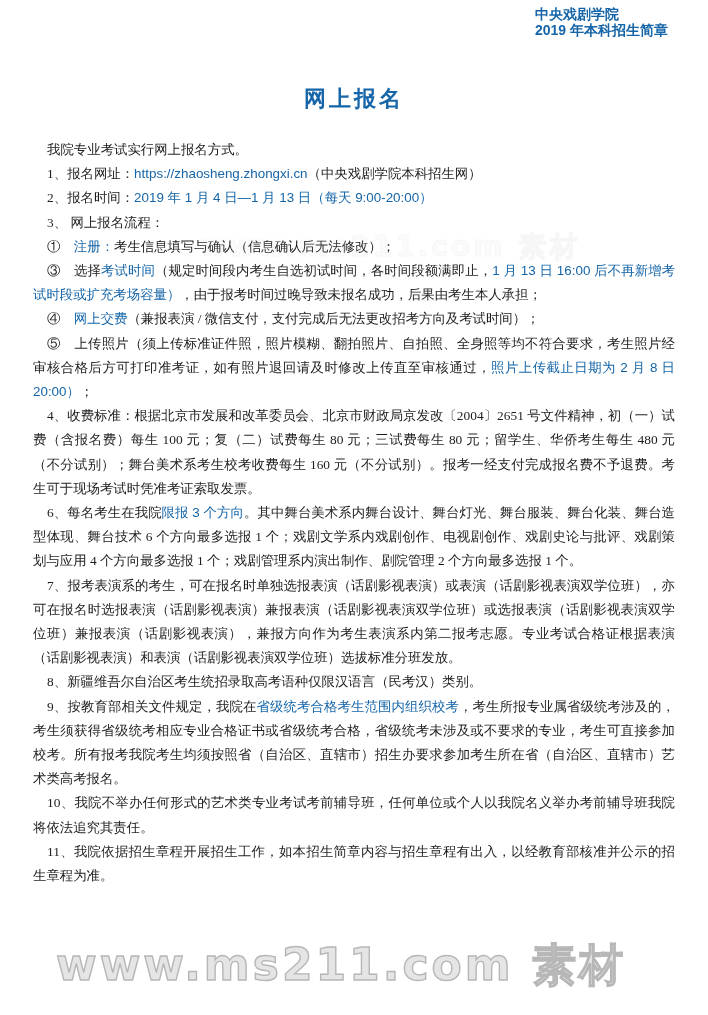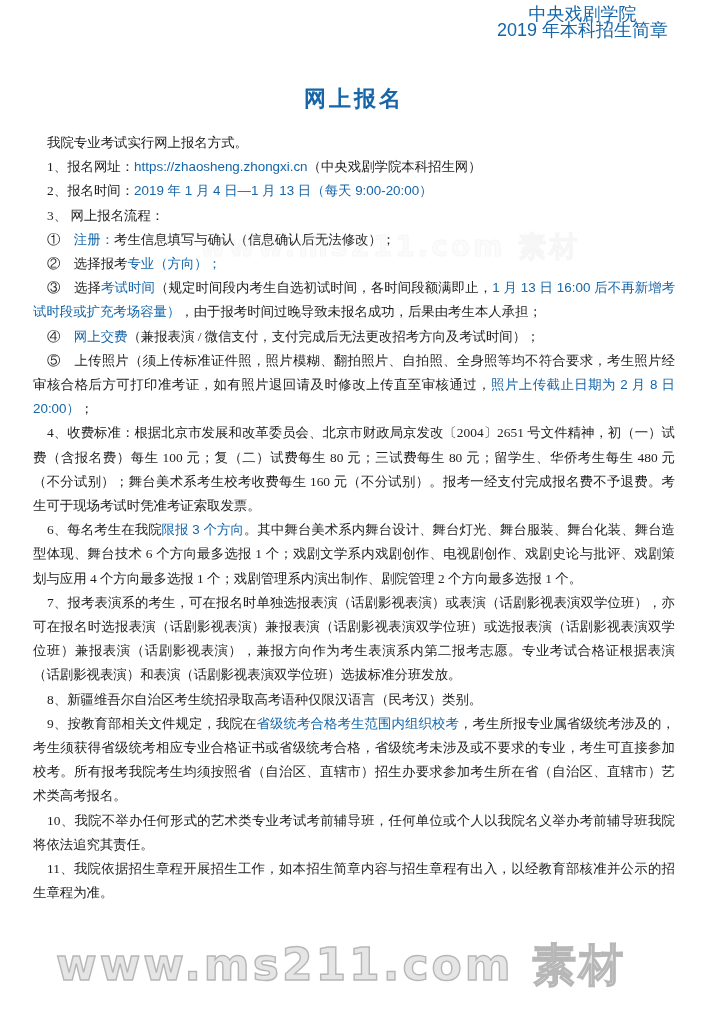--- a/index.html
+++ b/index.html
@@ -8,36 +8,36 @@
     position:relative;
     width:708px; height:1015px;
     margin:0 auto;
     background:#ffffff;
     overflow:hidden;
     font-family:"Liberation Serif","DejaVu Serif",serif;
     color:var(--ink);
   }
   .header {
     position:absolute; top:7px; right:40px;
-    text-align:center;
+    text-align:left;
     color:var(--accent);
     font-family:"Liberation Sans","DejaVu Sans",sans-serif;
-    font-weight:normal;
-    font-size:18px; line-height:15.5px;
+    font-weight:bold;
+    font-size:14px; line-height:15.5px;
   }
   .content { padding:0 33px; }
   h1.sec-title {
     margin:0; padding:0;
     text-align:center;
     color:var(--accent);
     font-size:22px; font-weight:bold;
     letter-spacing:3px;
     font-family:"Liberation Serif","DejaVu Serif",serif;
   }
-  h1.first  { margin-top:84px; margin-bottom:17px; }
+  h1.first  { margin-top:84px; margin-bottom:24px; }
   .para {
     margin:0;
     text-indent:1.05em;
     font-size:13.4px;
     line-height:24.2px;
     text-align:justify;
     color:var(--ink);
   }
   .run { color:inherit; }
   .hl {
@@ -70,21 +70,20 @@
 
   <div class="content">
     <h1 class="sec-title first">网上报名</h1>
 
     <div class="body-block">
         <p class="para"><span class="run">我院专业考试实行网上报名方式。</span></p>
         <p class="para"><span class="run">1、报名网址：</span><span class="hl">https://zhaosheng.zhongxi.cn</span><span class="run">（中央戏剧学院本科招生网）</span></p>
         <p class="para"><span class="run">2、报名时间：</span><span class="hl">2019 年 1 月 4 日—1 月 13 日（每天 9:00-20:00）</span></p>
         <p class="para"><span class="run">3、 网上报名流程：</span></p>
         <p class="para"><span class="run">①　</span><span class="hl">注册：</span><span class="run">考生信息填写与确认（信息确认后无法修改）；</span></p>
-        <p class="para"><span class="run">②　选择报考</span><span class="hl">专业（方向）；</span></p>
         <p class="para"><span class="run">③　选择</span><span class="hl">考试时间</span><span class="run">（规定时间段内考生自选初试时间，各时间段额满即止，</span><span class="hl">1 月 13 日 16:00 后不再新增考试时段或扩充考场容量）</span><span class="run">，由于报考时间过晚导致未报名成功，后果由考生本人承担；</span></p>
         <p class="para"><span class="run">④　</span><span class="hl">网上交费</span><span class="run">（兼报表演 / 微信支付，支付完成后无法更改招考方向及考试时间）；</span></p>
         <p class="para"><span class="run">⑤　上传照片（须上传标准证件照，照片模糊、翻拍照片、自拍照、全身照等均不符合要求，考生照片经审核合格后方可打印准考证，如有照片退回请及时修改上传直至审核通过，</span><span class="hl">照片上传截止日期为 2 月 8 日 20:00）</span><span class="run">；</span></p>
         <p class="para"><span class="run">4、收费标准：根据北京市发展和改革委员会、北京市财政局京发改〔2004〕2651 号文件精神，初（一）试费（含报名费）每生 100 元；复（二）试费每生 80 元；三试费每生 80 元；留学生、华侨考生每生 480 元（不分试别）；舞台美术系考生校考收费每生 160 元（不分试别）。报考一经支付完成报名费不予退费。考生可于现场考试时凭准考证索取发票。</span></p>
         <p class="para"><span class="run">6、每名考生在我院</span><span class="hl">限报 3 个方向</span><span class="run">。其中舞台美术系内舞台设计、舞台灯光、舞台服装、舞台化装、舞台造型体现、舞台技术 6 个方向最多选报 1 个；戏剧文学系内戏剧创作、电视剧创作、戏剧史论与批评、戏剧策划与应用 4 个方向最多选报 1 个；戏剧管理系内演出制作、剧院管理 2 个方向最多选报 1 个。</span></p>
         <p class="para"><span class="run">7、报考表演系的考生，可在报名时单独选报表演（话剧影视表演）或表演（话剧影视表演双学位班），亦可在报名时选报表演（话剧影视表演）兼报表演（话剧影视表演双学位班）或选报表演（话剧影视表演双学位班）兼报表演（话剧影视表演），兼报方向作为考生表演系内第二报考志愿。专业考试合格证根据表演（话剧影视表演）和表演（话剧影视表演双学位班）选拔标准分班发放。</span></p>
         <p class="para"><span class="run">8、新疆维吾尔自治区考生统招录取高考语种仅限汉语言（民考汉）类别。</span></p>
         <p class="para"><span class="run">9、按教育部相关文件规定，我院在</span><span class="hl">省级统考合格考生范围内组织校考</span><span class="run">，考生所报专业属省级统考涉及的，考生须获得省级统考相应专业合格证书或省级统考合格，省级统考未涉及或不要求的专业，考生可直接参加校考。所有报考我院考生均须按照省（自治区、直辖市）招生办要求参加考生所在省（自治区、直辖市）艺术类高考报名。</span></p>
         <p class="para"><span class="run">10、我院不举办任何形式的艺术类专业考试考前辅导班，任何单位或个人以我院名义举办考前辅导班我院将依法追究其责任。</span></p>
         <p class="para"><span class="run">11、我院依据招生章程开展招生工作，如本招生简章内容与招生章程有出入，以经教育部核准并公示的招生章程为准。</span></p>

